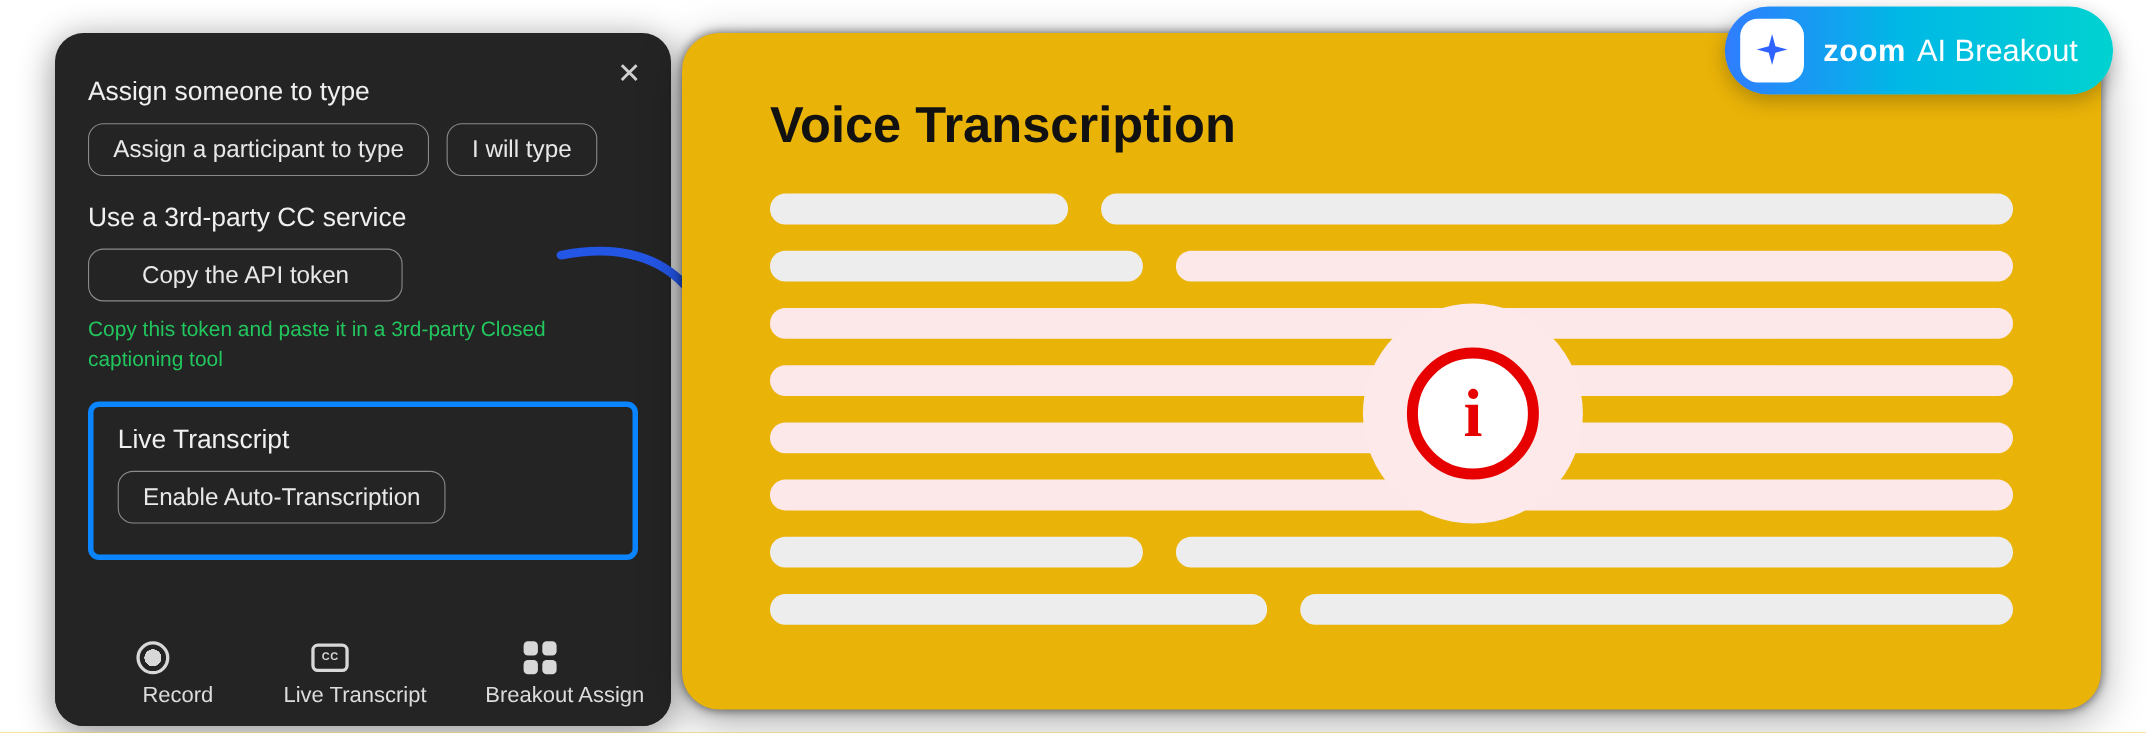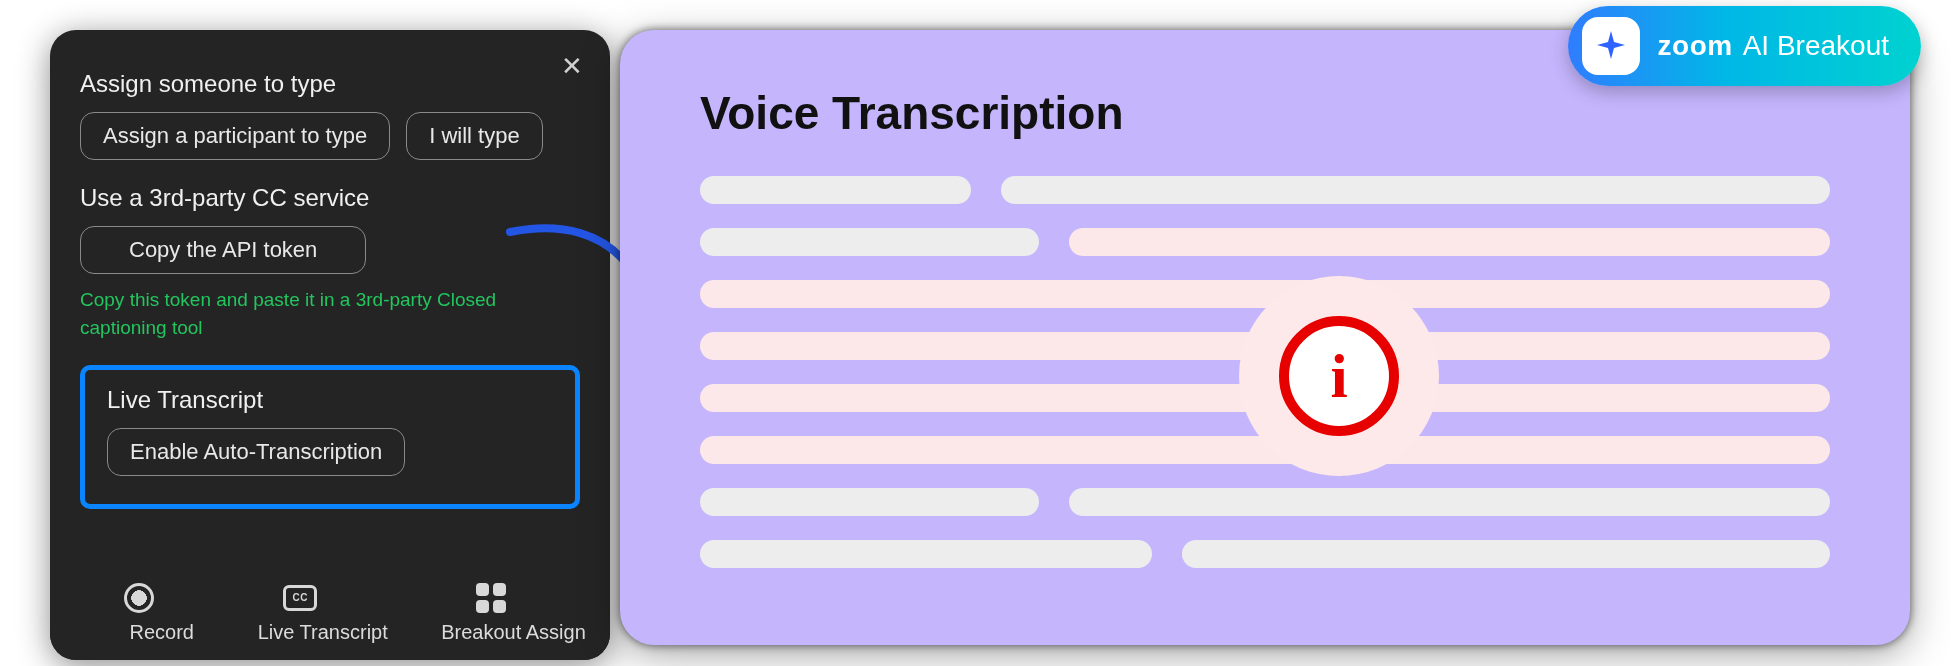--- a/index.html
+++ b/index.html
@@ -120,21 +120,21 @@
       overflow: visible;
     }
 
     
     .voice-card {
       position: absolute;
       left: 620px;
       top: 30px;
       width: 1290px;
       height: 615px;
-      background: #c4b5fd;
+      background: #eab308;
       border-radius: 34px;
       box-shadow: 0 10px 40px rgba(0,0,0,.35), 0 0 10px rgba(0,0,0,.6);
       padding: 56px 80px 44px 80px;
     }
     .voice-title {
       font-size: 46px;
       font-weight: 700;
       color: #111;
       margin-bottom: 36px;
     }

